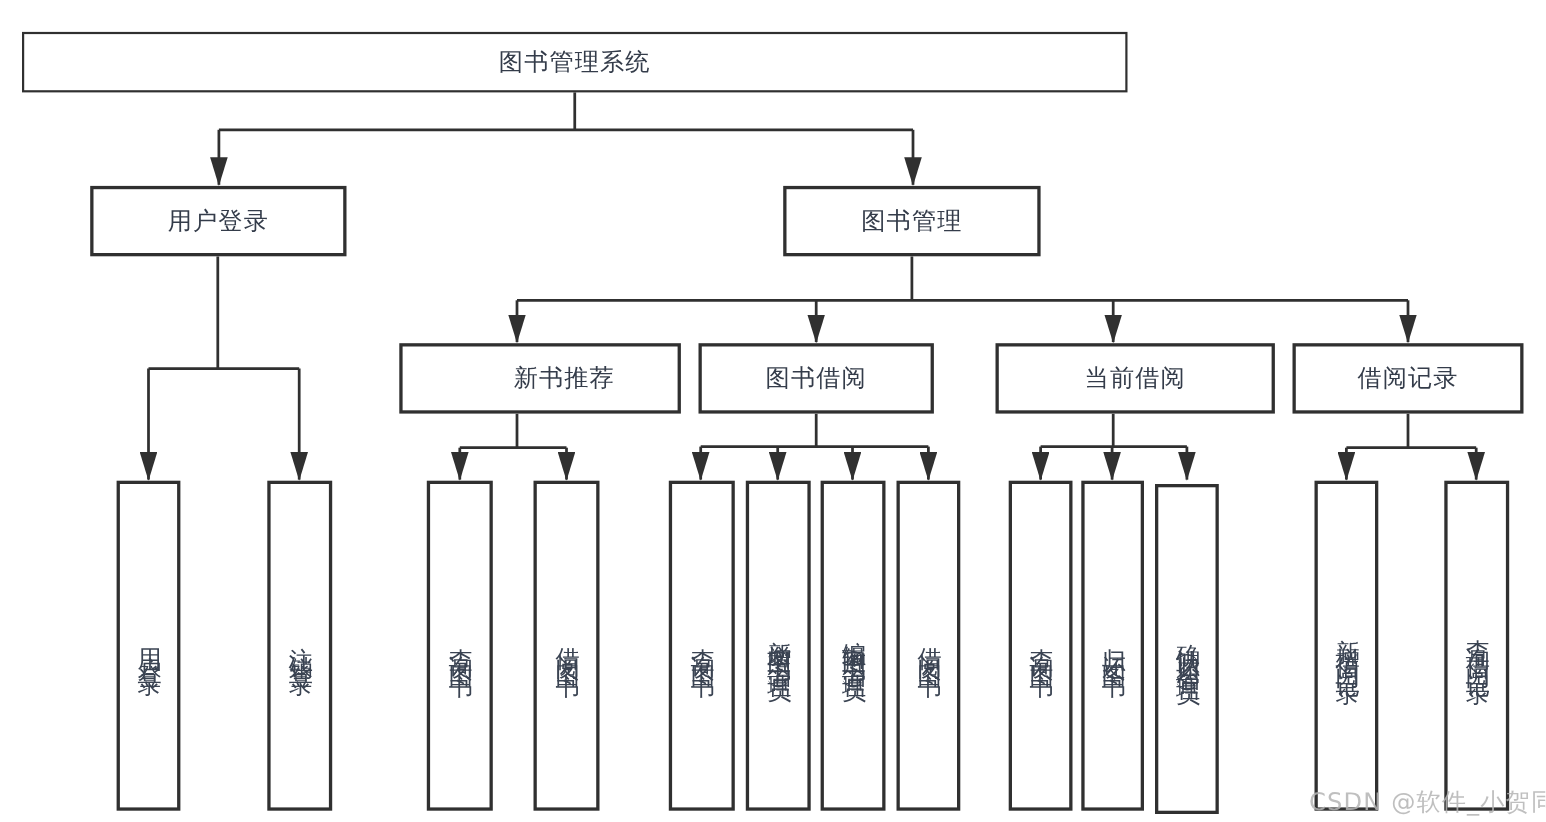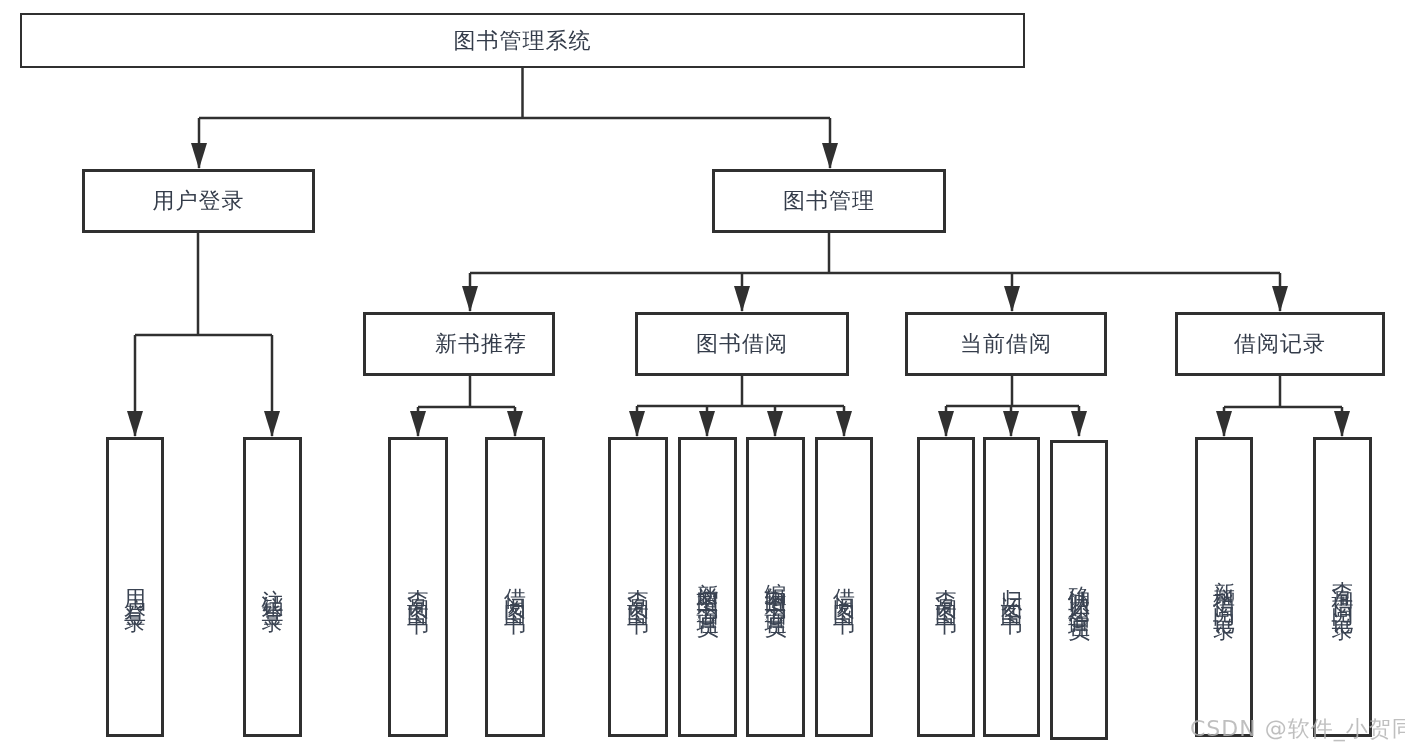--- a/index.html
+++ b/index.html
@@ -25,21 +25,21 @@
   .node {
     position: absolute;
     background: #ffffff;
     border: 3px solid #303030;
     box-sizing: border-box;
     display: flex;
     align-items: center;
     justify-content: center;
     color: #343c4a;
   }
-  .node.root-node { border-width: 2px; }
+  .node.root-node { border-width: 2px; margin-top: 16px; }
   .hlabel {
     font-size: 22px;
     letter-spacing: 1px;
     color: #343c4a;
     white-space: nowrap;
   }
   .vlabel {
     writing-mode: vertical-rl;
     text-orientation: mixed;
     font-size: 22px;
@@ -107,27 +107,27 @@
     <span class="hlabel">图书管理系统</span>
   </div>
 
   <div class="node" style="left:82px;top:169px;width:233px;height:64px;">
     <span class="hlabel">用户登录</span>
   </div>
   <div class="node" style="left:712px;top:169px;width:234px;height:64px;text-align:right;">
     <span class="hlabel">图书管理</span>
   </div>
 
-  <div class="node" style="left:363px;top:312px;width:192px;height:64px;padding-left:44px;">
+  <div class="node" style="left:363px;top:312px;width:256px;height:64px;padding-left:44px;">
     <span class="hlabel">新书推荐</span>
   </div>
   <div class="node" style="left:635px;top:312px;width:214px;height:64px;">
     <span class="hlabel">图书借阅</span>
   </div>
-  <div class="node" style="left:905px;top:312px;width:202px;height:64px;">
+  <div class="node" style="left:905px;top:312px;width:254px;height:64px;">
     <span class="hlabel">当前借阅</span>
   </div>
   <div class="node" style="left:1175px;top:312px;width:210px;height:64px;">
     <span class="hlabel">借阅记录</span>
   </div>
 
   <div class="node" style="left:106px;top:437px;width:58px;height:300px;">
     <span class="vlabel">用户登录</span>
   </div>
   <div class="node" style="left:243px;top:437px;width:59px;height:300px;">

